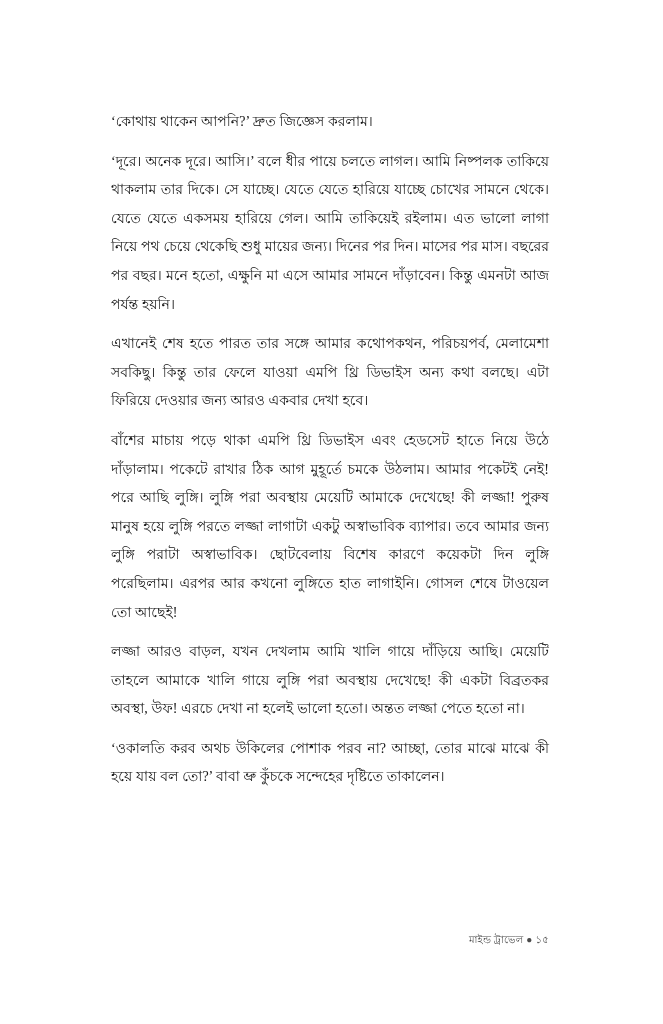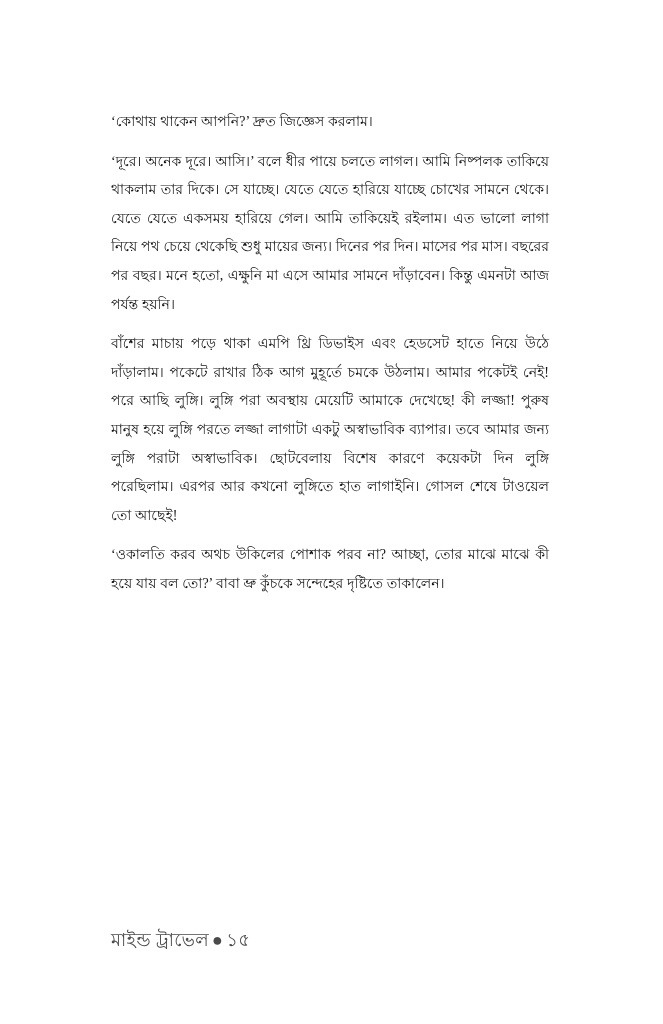--- a/index.html
+++ b/index.html
@@ -45,22 +45,22 @@
 
   .para:last-child {
     margin-bottom: 12px;
   }
 
   .footer {
     position: absolute;
     left: 111px;
     top: 930px;
     width: 438px;
-    text-align: left;
-    font-size: 18px;
+    text-align: right;
+    font-size: 10px;
     line-height: 20px;
     color: #4a4a4a;
     letter-spacing: 0.02em;
   }
 
   .footer .dot {
     display: inline-block;
     padding: 0 3px;
     color: #4a4a4a;
   }
@@ -71,21 +71,23 @@
   }
 </style>
 </head>
 <body>
 
 <div class="page">
 
   <div class="text-block">
     <p class="para">‘কোথায় থাকেন আপনি?’ দ্রুত জিজ্ঞেস করলাম।</p>
     <p class="para">‘দূরে। অনেক দূরে। আসি।’ বলে ধীর পায়ে চলতে লাগল। আমি নিষ্পলক তাকিয়ে থাকলাম তার দিকে। সে যাচ্ছে। যেতে যেতে হারিয়ে যাচ্ছে চোখের সামনে থেকে। যেতে যেতে একসময় হারিয়ে গেল। আমি তাকিয়েই রইলাম। এত ভালো লাগা নিয়ে পথ চেয়ে থেকেছি শুধু মায়ের জন্য। দিনের পর দিন। মাসের পর মাস। বছরের পর বছর। মনে হতো, এক্ষুনি মা এসে আমার সামনে দাঁড়াবেন। কিন্তু এমনটা আজ পর্যন্ত হয়নি।</p>
+    <p class="para">এখানেই শেষ হতে পারত তার সঙ্গে আমার কথোপকথন, পরিচয়পর্ব, মেলামেশা সবকিছু। কিন্তু তার ফেলে যাওয়া এমপি থ্রি ডিভাইস অন্য কথা বলছে। এটা ফিরিয়ে দেওয়ার জন্য আরও একবার দেখা হবে।</p>
     <p class="para">বাঁশের মাচায় পড়ে থাকা এমপি থ্রি ডিভাইস এবং হেডসেট হাতে নিয়ে উঠে দাঁড়ালাম। পকেটে রাখার ঠিক আগ মুহূর্তে চমকে উঠলাম। আমার পকেটই নেই! পরে আছি লুঙ্গি। লুঙ্গি পরা অবস্থায় মেয়েটি আমাকে দেখেছে! কী লজ্জা! পুরুষ মানুষ হয়ে লুঙ্গি পরতে লজ্জা লাগাটা একটু অস্বাভাবিক ব্যাপার। তবে আমার জন্য লুঙ্গি পরাটা অস্বাভাবিক। ছোটবেলায় বিশেষ কারণে কয়েকটা দিন লুঙ্গি পরেছিলাম। এরপর আর কখনো লুঙ্গিতে হাত লাগাইনি। গোসল শেষে টাওয়েল তো আছেই!</p>
+    <p class="para">লজ্জা আরও বাড়ল, যখন দেখলাম আমি খালি গায়ে দাঁড়িয়ে আছি। মেয়েটি তাহলে আমাকে খালি গায়ে লুঙ্গি পরা অবস্থায় দেখেছে! কী একটা বিব্রতকর অবস্থা, উফ! এরচে দেখা না হলেই ভালো হতো। অন্তত লজ্জা পেতে হতো না।</p>
     <p class="para">‘ওকালতি করব অথচ উকিলের পোশাক পরব না? আচ্ছা, তোর মাঝে মাঝে কী হয়ে যায় বল তো?’ বাবা ভ্রু কুঁচকে সন্দেহের দৃষ্টিতে তাকালেন।</p>
   </div>
 
   <div class="footer">
     <span class="title">মাইন্ড ট্রাভেল</span><span class="dot">●</span><span class="page-num">১৫</span>
   </div>
 
 </div>
 
 </body></html>

